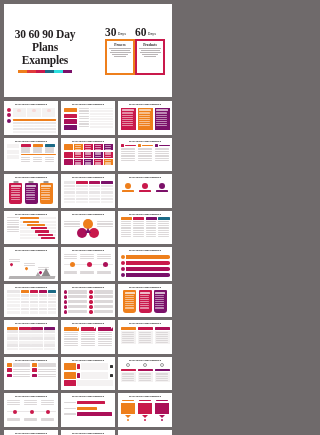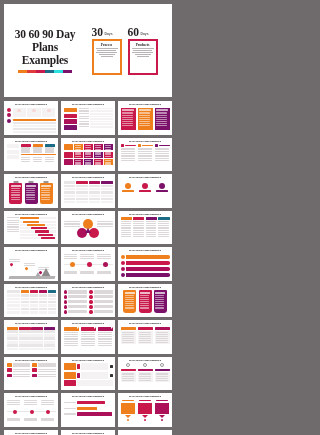--- a/index.html
+++ b/index.html
@@ -25,21 +25,21 @@
     font-family:"Liberation Serif", serif;
     font-weight:bold;
     color:#231f20;
     font-size:11.5px;
     line-height:12.6px;
     letter-spacing:-0.2px;
   }
   .hero-rule { margin:4px auto 0 auto; width:54px; height:2.4px; display:flex; }
   .hero-rule i { display:block; height:100%; flex:1; }
 
-  .hero-right { flex:1; display:flex; justify-content:center; gap:6px; padding-left:4px; padding-right:1px; }
+  .hero-right { flex:1; display:flex; justify-content:flex-end; gap:0; padding-left:4px; padding-right:1px; }
   .card { width:30px; }
   .card-head { display:flex; align-items:flex-start; gap:1.5px; margin-bottom:1px; }
   .card-num {
     font-family:"Liberation Serif", serif;
     font-weight:bold;
     font-size:11.5px;
     line-height:11px;
     color:#231f20;
   }
   .card-days { font-size:3.4px; font-weight:bold; color:#5c5c5c; padding-top:5px; }

